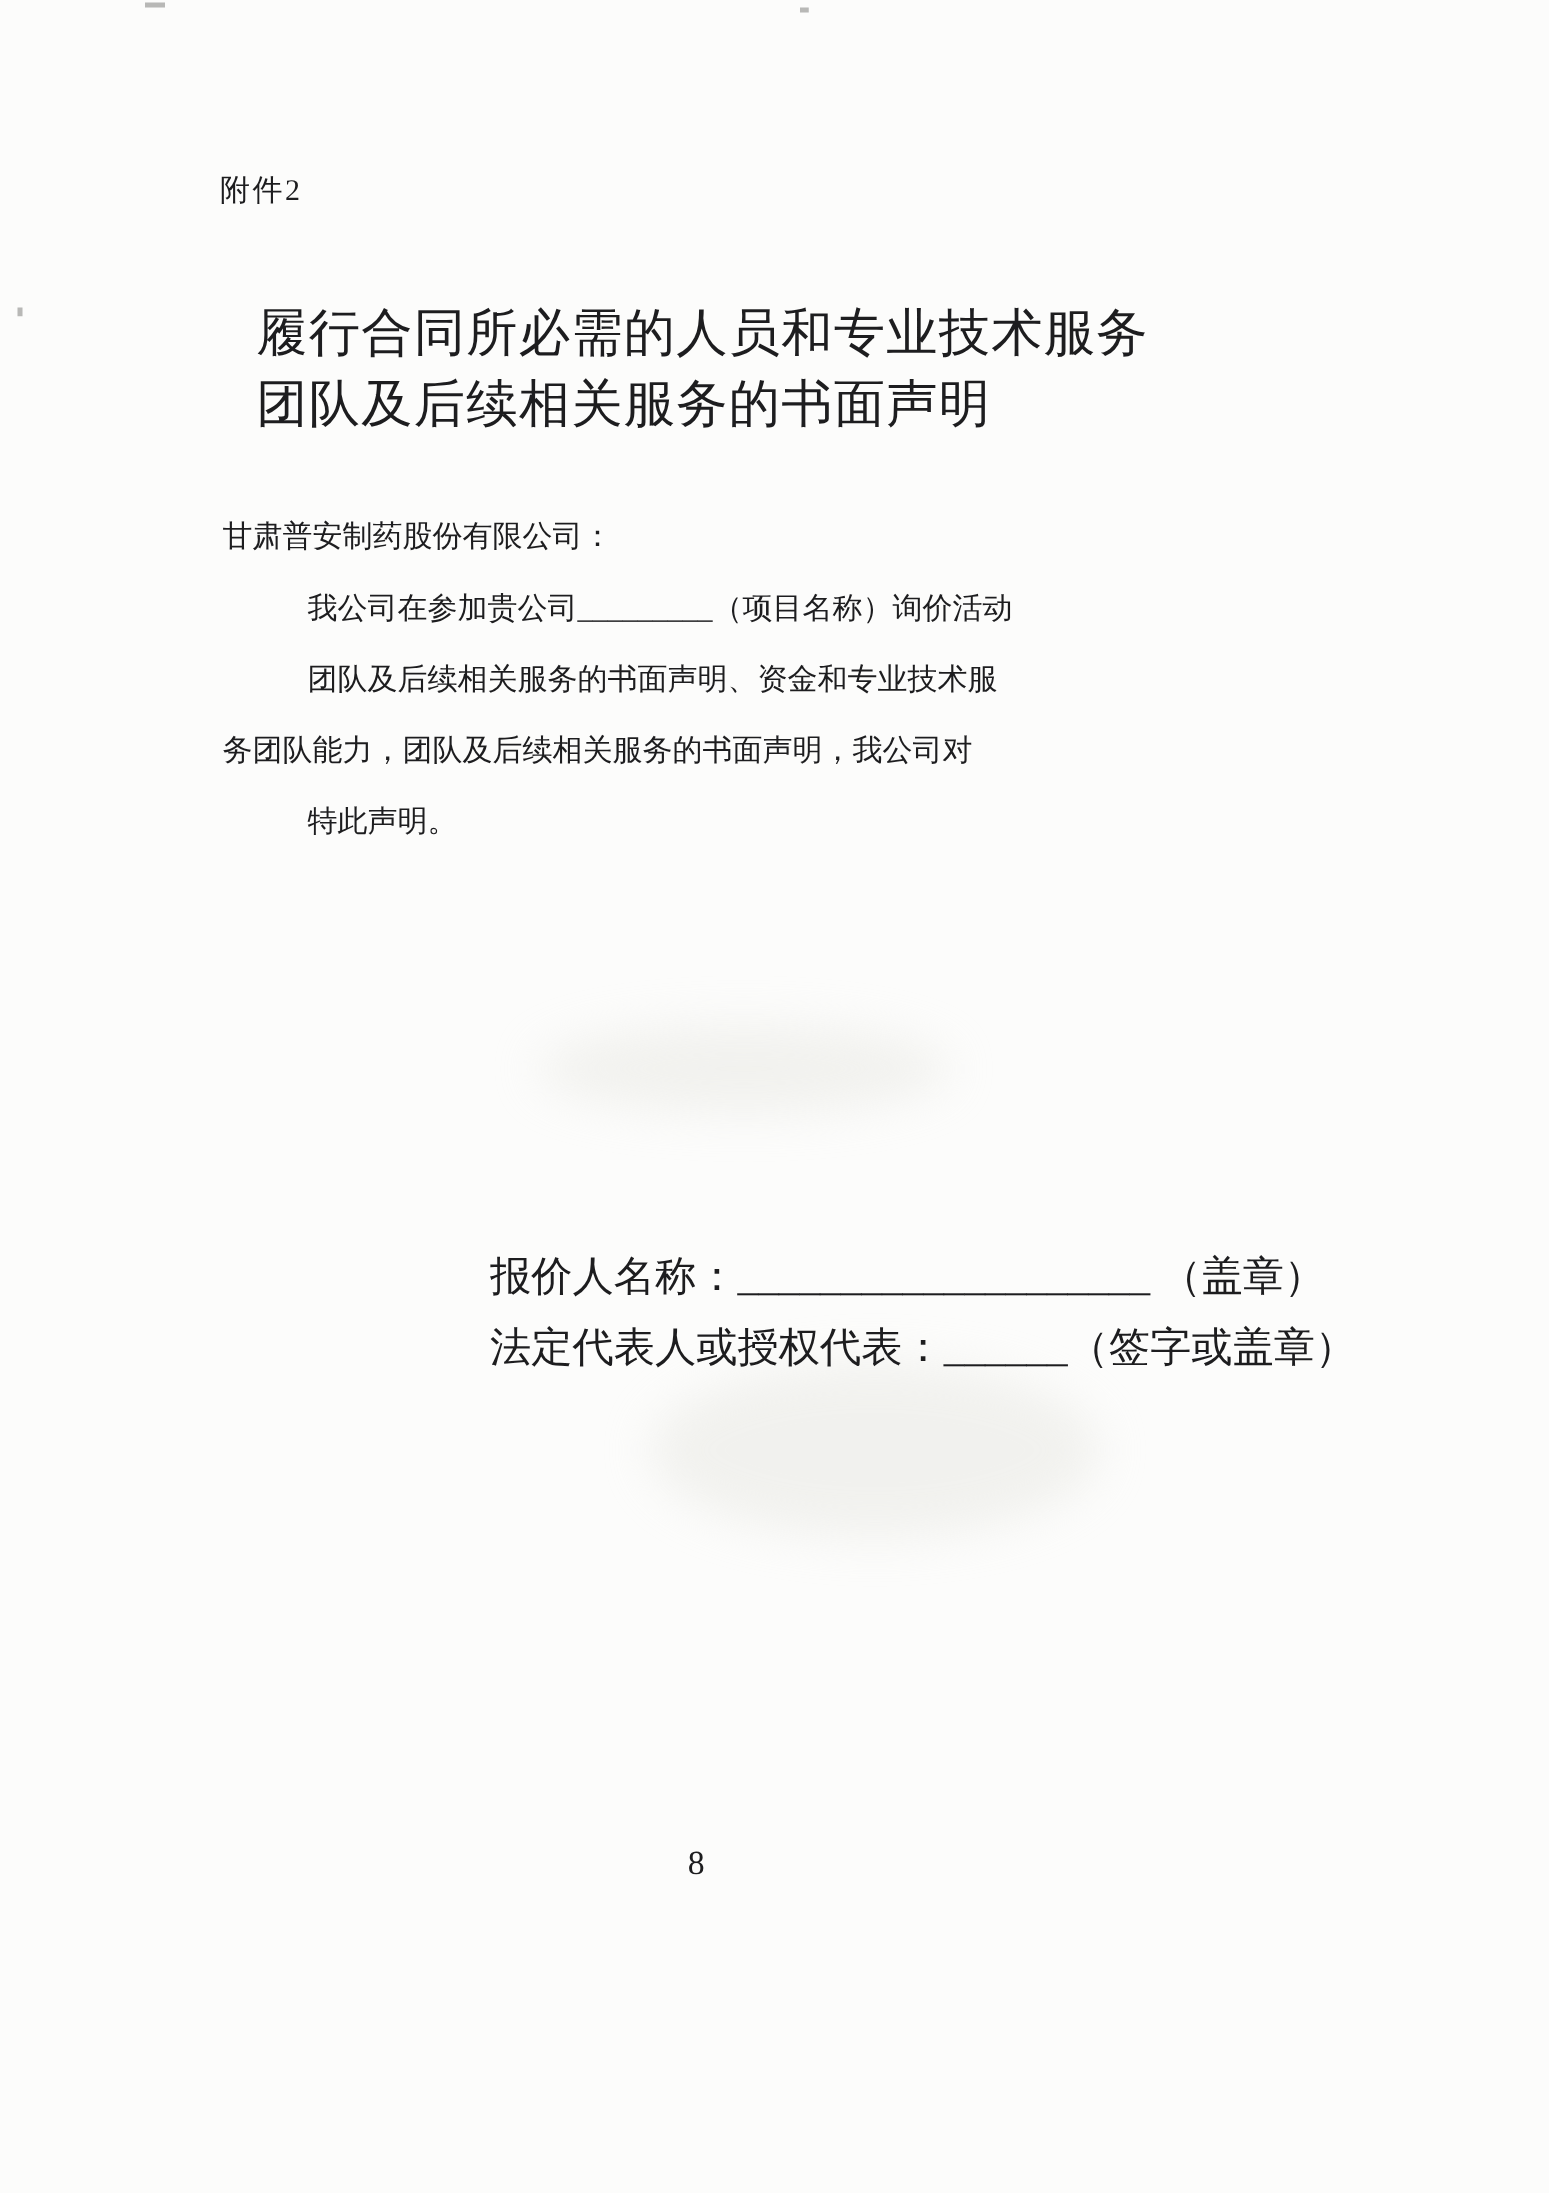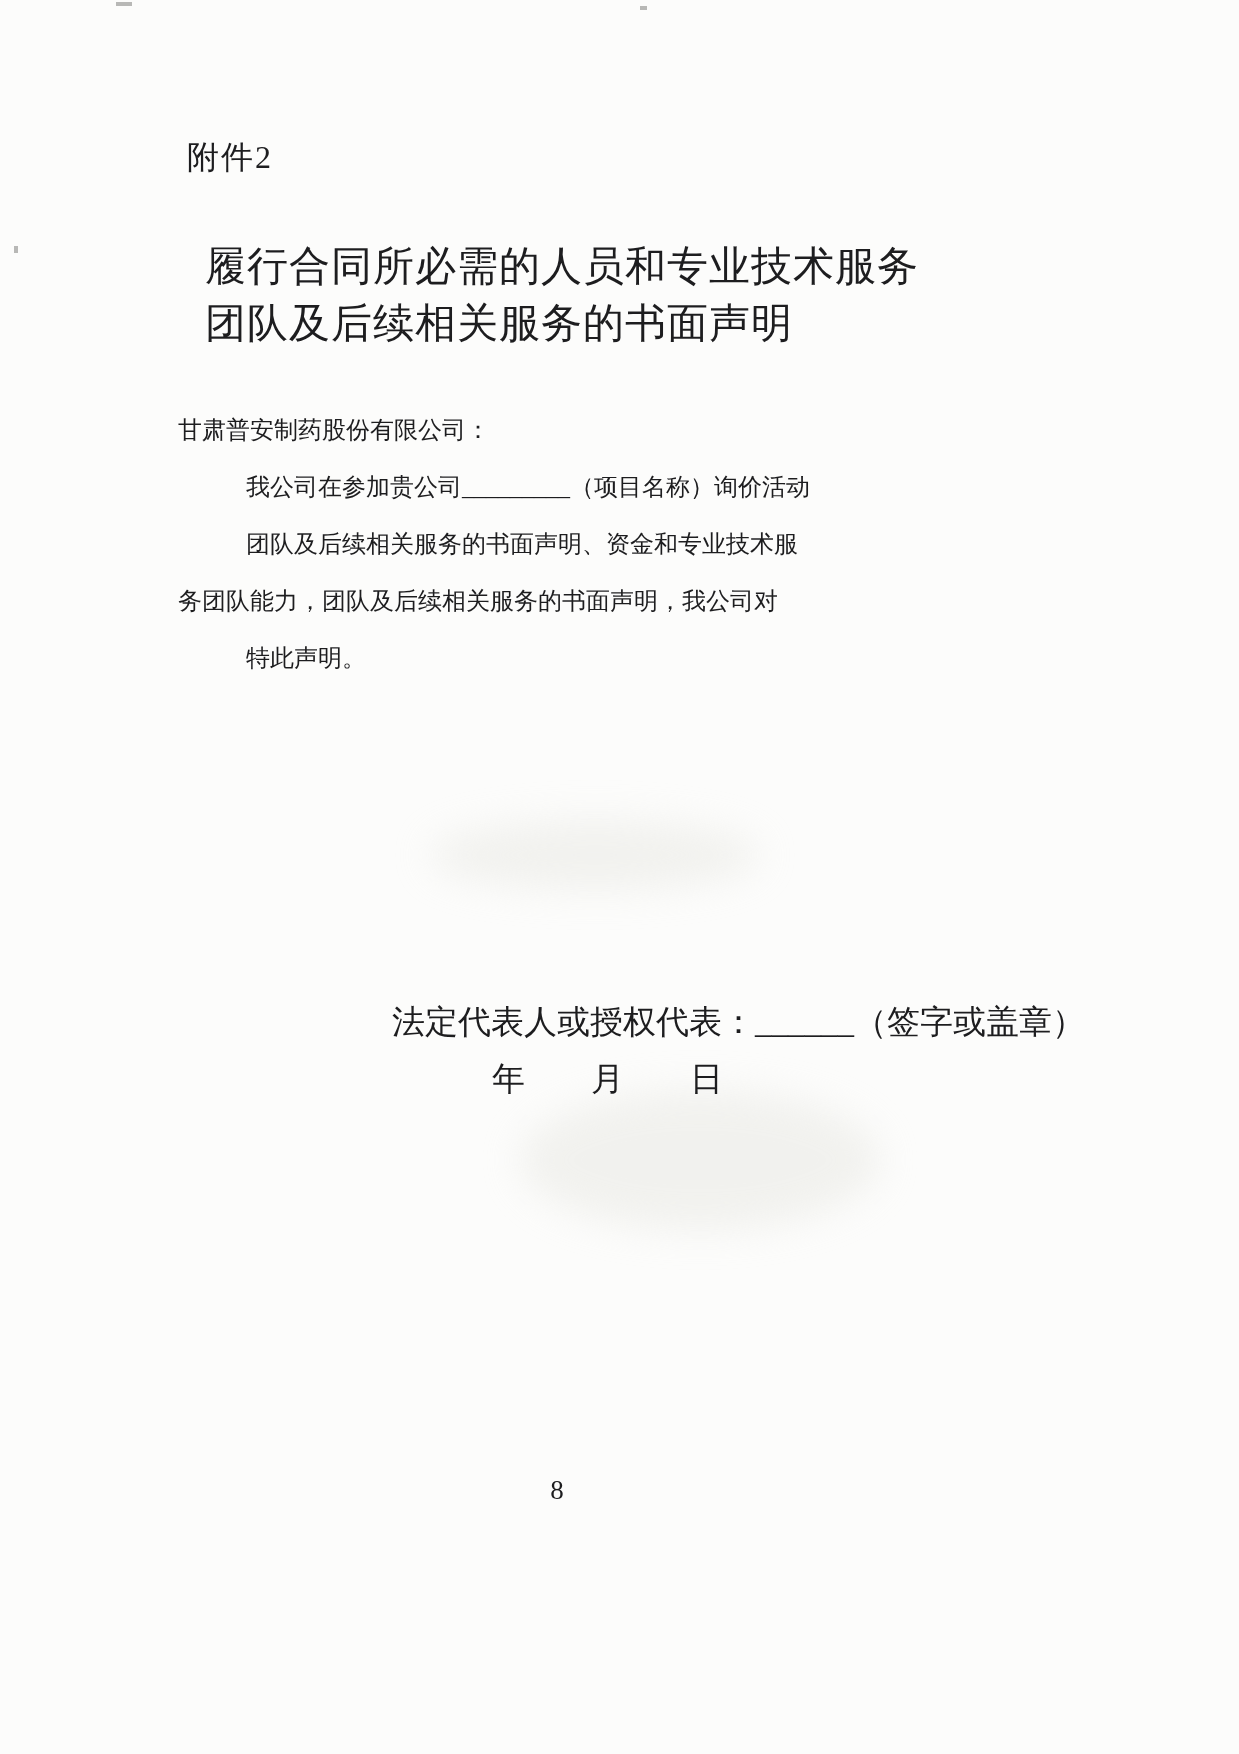--- a/index.html
+++ b/index.html
@@ -26,22 +26,22 @@
   }
   .ghost.g1 { left: 430px; top: 820px;  width: 330px; height: 70px; }
   .ghost.g2 { left: 520px; top: 1090px; width: 360px; height: 140px; }
   .speck { position: absolute; background: #8a8a88; opacity: .6; }
   .speck.s1 { left: 116px; top: 2px;  width: 16px; height: 4px; }
   .speck.s2 { left: 640px; top: 6px;  width: 7px;  height: 4px; }
   .speck.s3 { left: 14px;  top: 246px; width: 4px; height: 7px; }
 
   .attachment {
     position: absolute;
-    left: 187px; top: 136px;
-    font-size: 32px;
+    left: 176px; top: 136px;
+    font-size: 24px;
     letter-spacing: 2px;
     white-space: nowrap;
   }
   .title {
     position: absolute;
     top: 238px;
     left: 562px;
     transform: translateX(-50%);
     font-size: 41px;
     line-height: 57px;
@@ -91,19 +91,19 @@
 
   <div class="doc-body">
     <div>甘肃普安制药股份有限公司：</div>
     <div class="indent">我公司在参加贵公司_________（项目名称）询价活动</div>
     <div class="indent">团队及后续相关服务的书面声明、资金和专业技术服</div>
     <div>务团队能力，团队及后续相关服务的书面声明，我公司对</div>
     <div class="indent">特此声明。</div>
   </div>
 
   <div class="signature">
+    <div>报价人名称：____________________ （盖章）</div>
     <div>法定代表人或授权代表：______（签字或盖章）</div>
-    <div class="date-line">年　　月　　日</div>
   </div>
 
   <div class="pageno">8</div>
 
 </div>
 
 </body></html>

